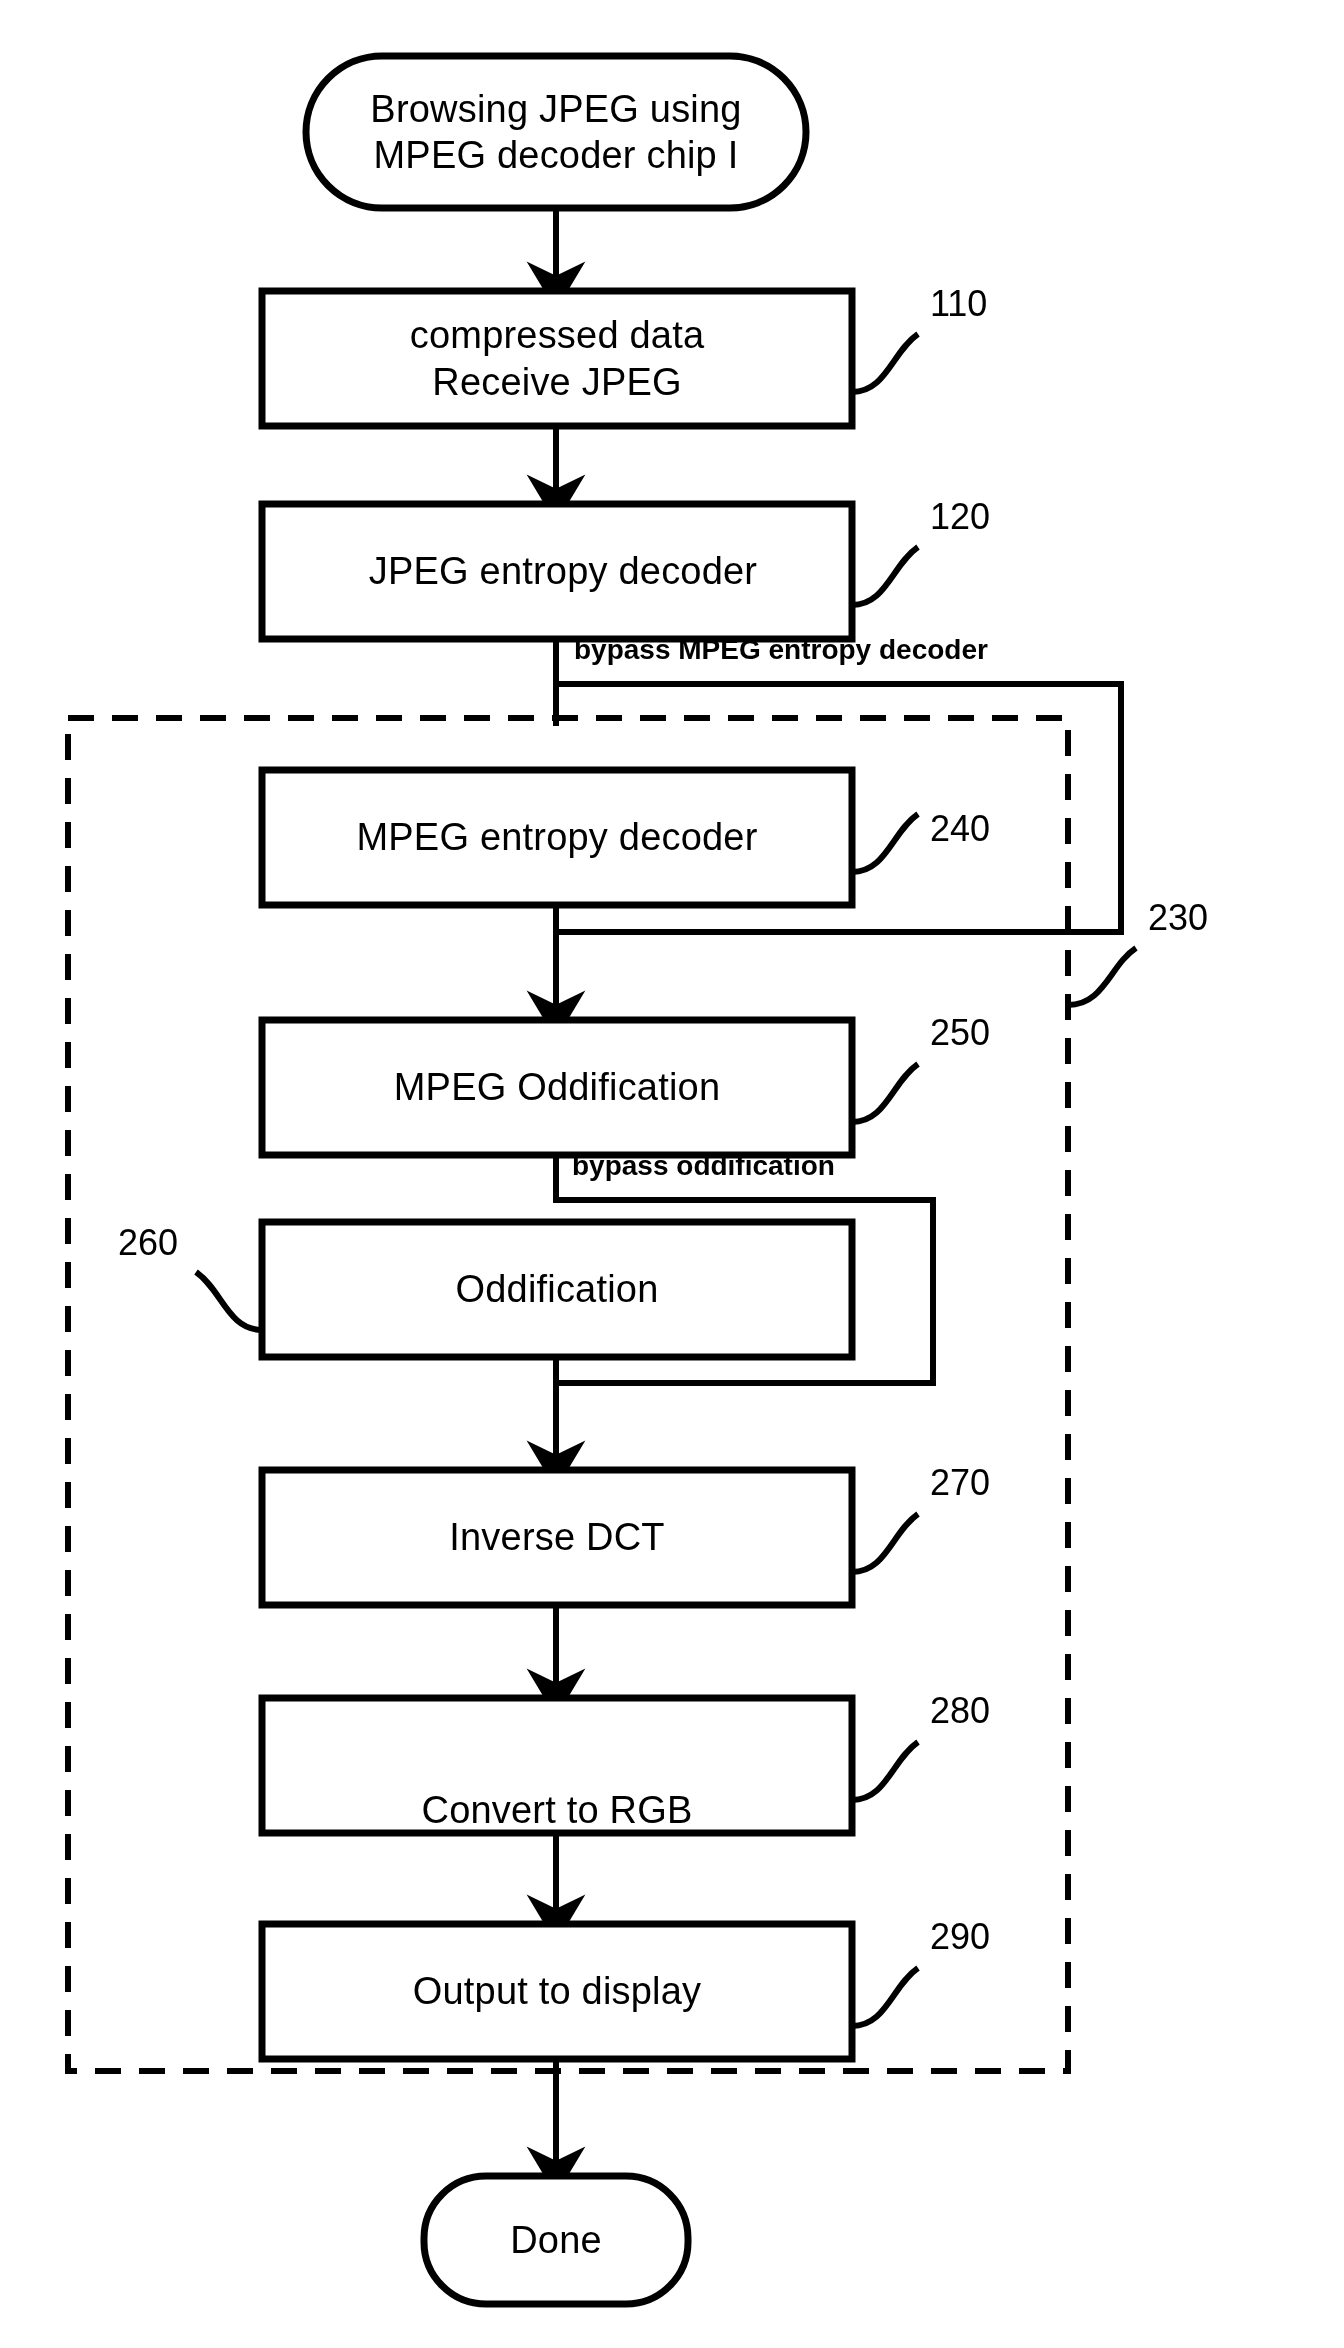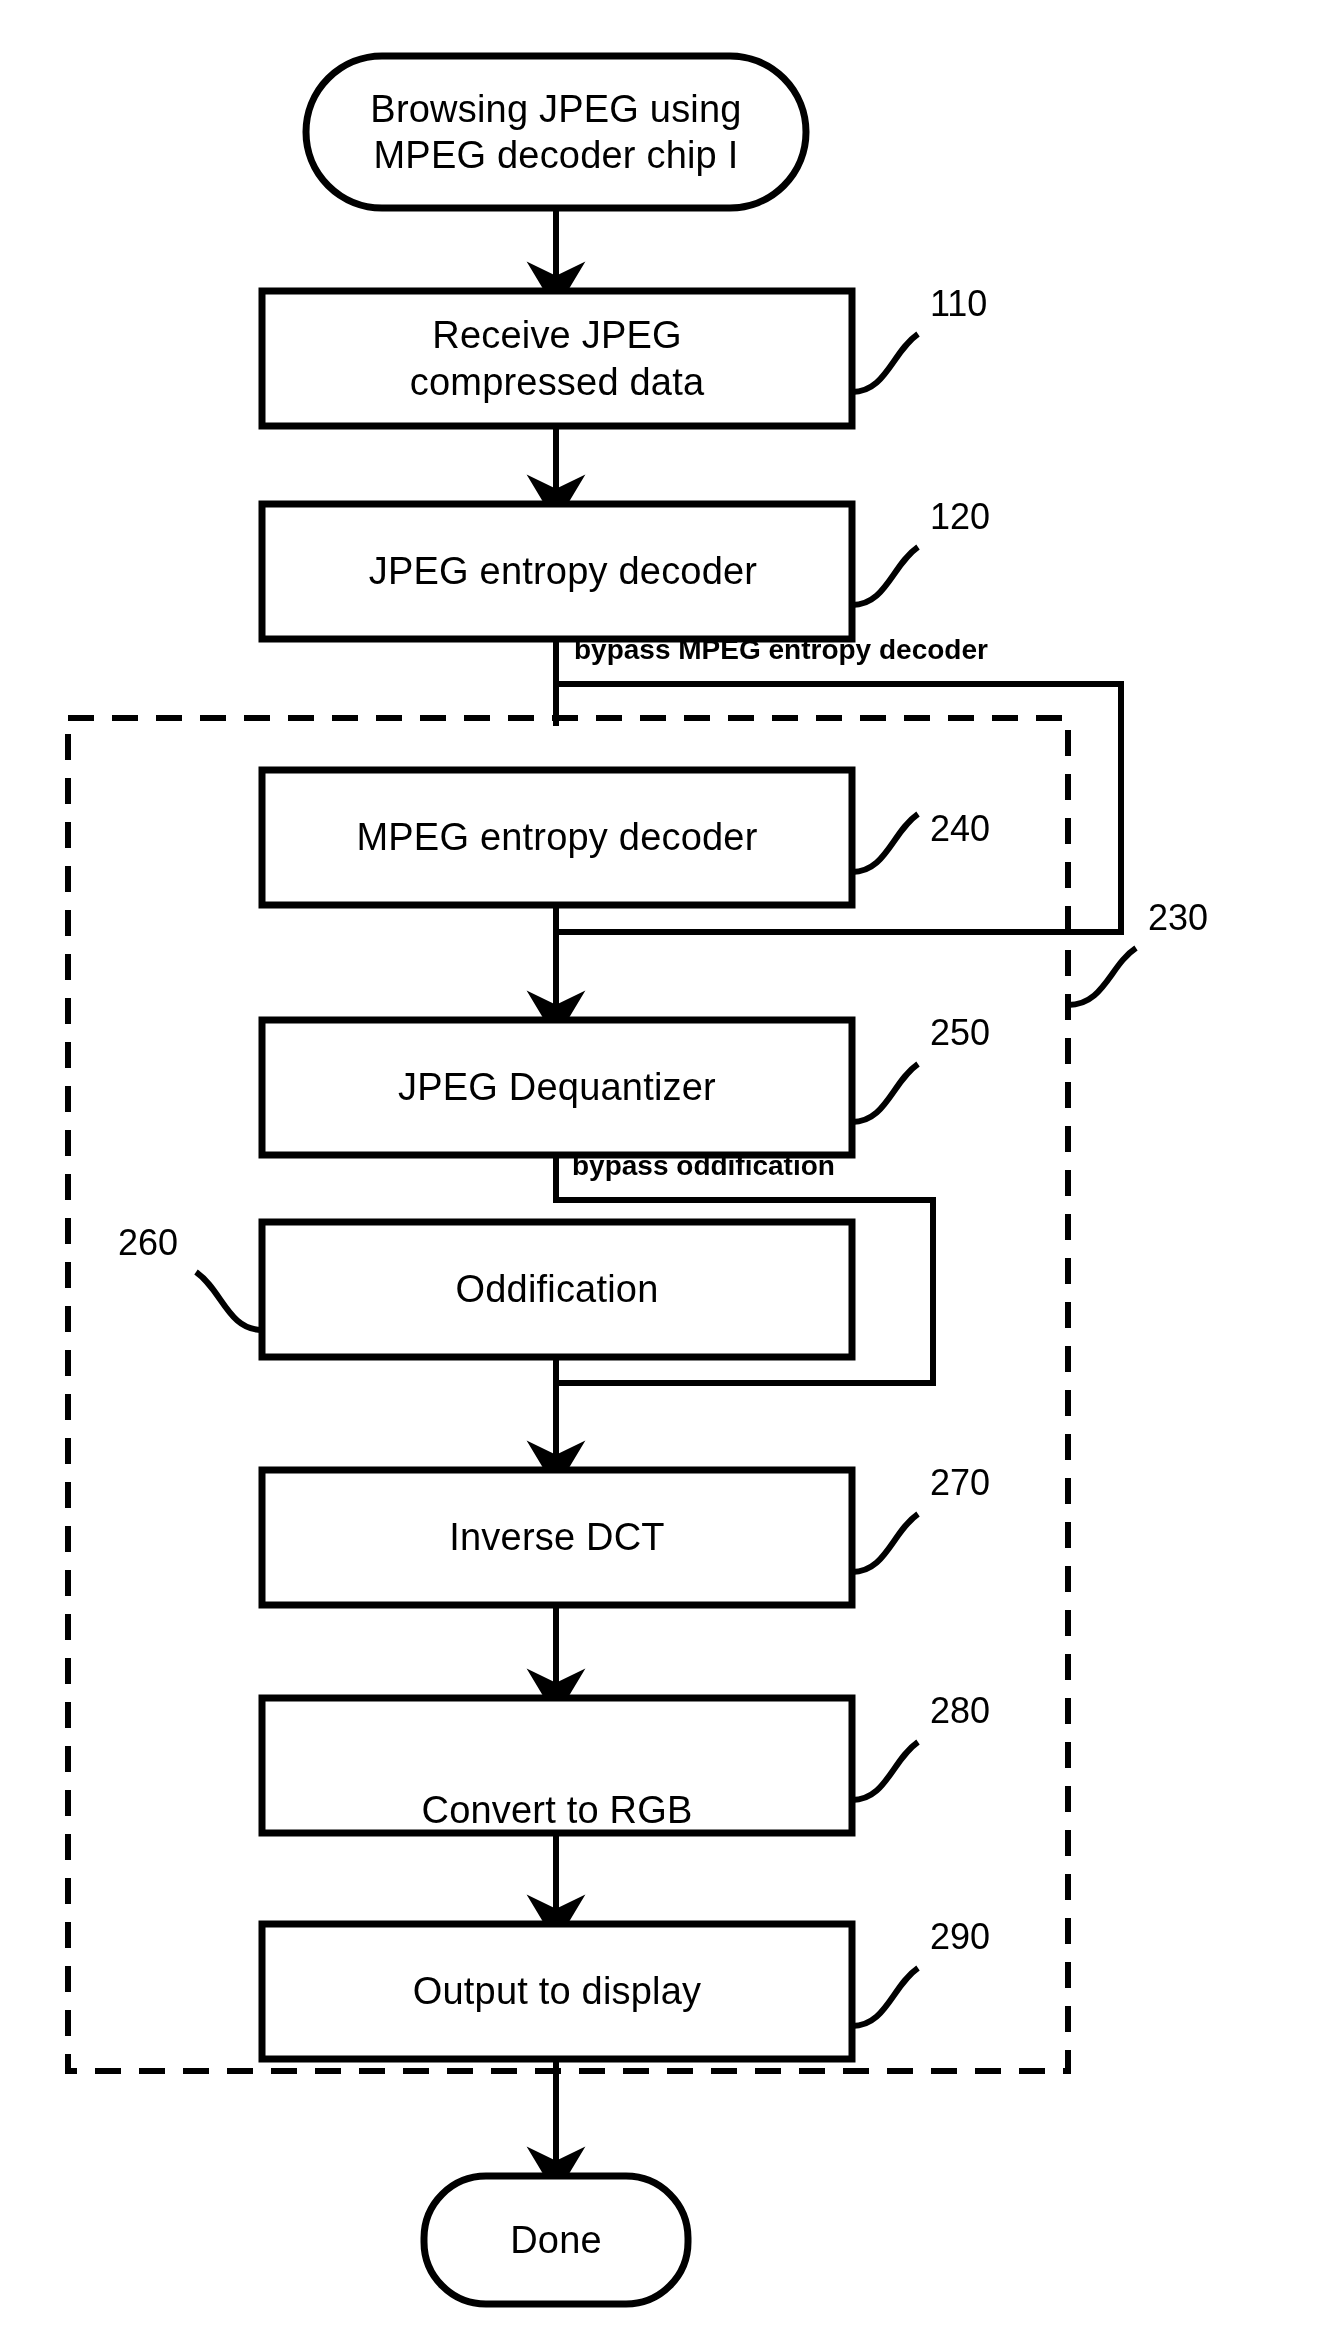--- a/index.html
+++ b/index.html
@@ -125,42 +125,42 @@
 
   <div class="node-text" style="left:306px; top:56px; width:500px; height:152px;text-align:center;">
     <div>
       <div>Browsing JPEG using</div>
       <div>MPEG decoder chip I</div>
     </div>
   </div>
 
   <div class="node-text" style="left:262px; top:291px; width:590px; height:135px;">
     <div>
+      <div>compressed data</div>
       <div>Receive JPEG</div>
-      <div>compressed data</div>
     </div>
   </div>
   <div class="ref-label" style="left:930px; top:283px;">110</div>
 
   <div class="node-text" style="left:268px; top:504px; width:590px; height:135px;">
     <div>JPEG entropy decoder</div>
   </div>
   <div class="ref-label" style="left:930px; top:496px;">120</div>
 
   <div class="edge-label" style="left:574px; top:634px;">bypass MPEG entropy decoder</div>
 
   <div class="node-text" style="left:262px; top:770px; width:590px; height:135px;align-items:center;">
     <div>MPEG entropy decoder</div>
   </div>
   <div class="ref-label" style="left:930px; top:808px;">240</div>
 
   <div class="ref-label" style="left:1148px; top:897px;">230</div>
 
   <div class="node-text" style="left:262px; top:1020px; width:590px; height:135px;">
-    <div>JPEG Dequantizer</div>
+    <div>MPEG Oddification</div>
   </div>
   <div class="ref-label" style="left:930px; top:1012px;">250</div>
 
   <div class="edge-label" style="left:572px; top:1150px;">bypass oddification</div>
 
   <div class="node-text" style="left:262px; top:1222px; width:590px; height:135px;">
     <div>Oddification</div>
   </div>
   <div class="ref-label" style="left:118px; top:1222px;">260</div>
 

